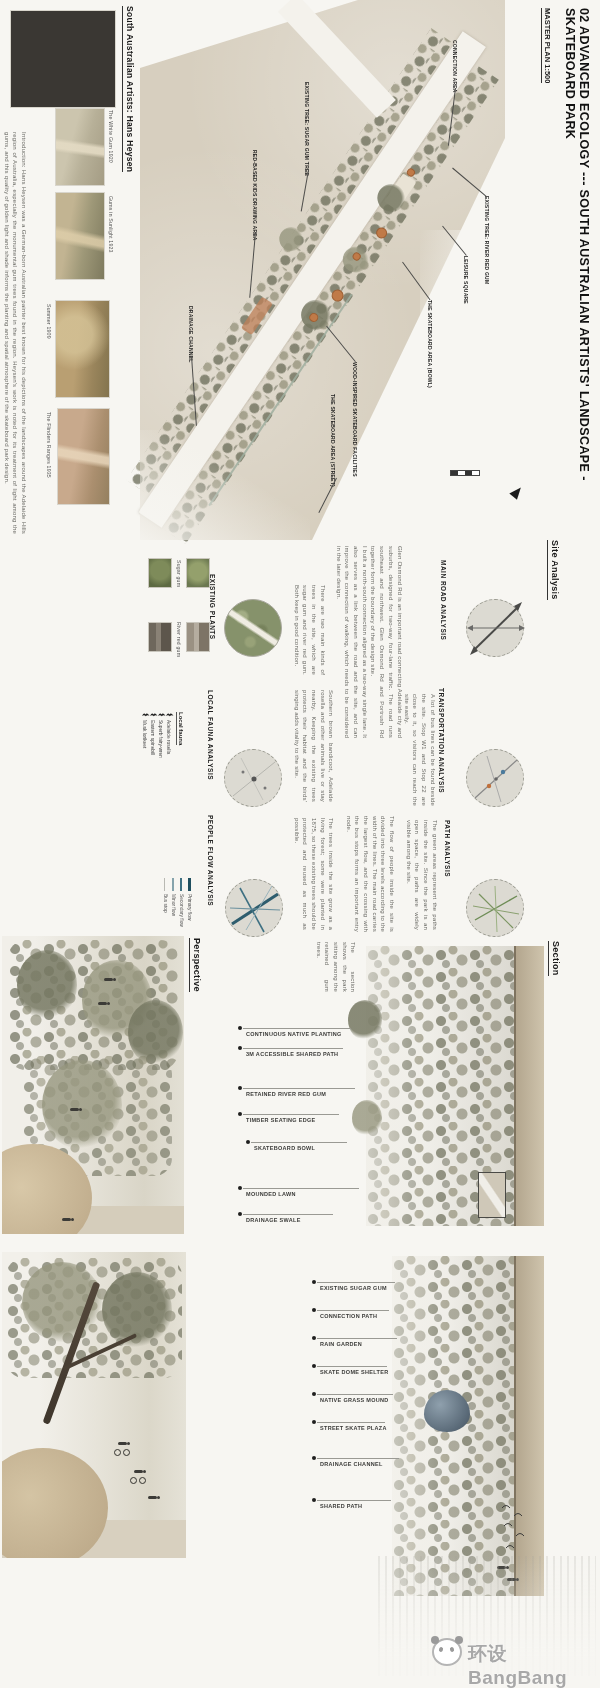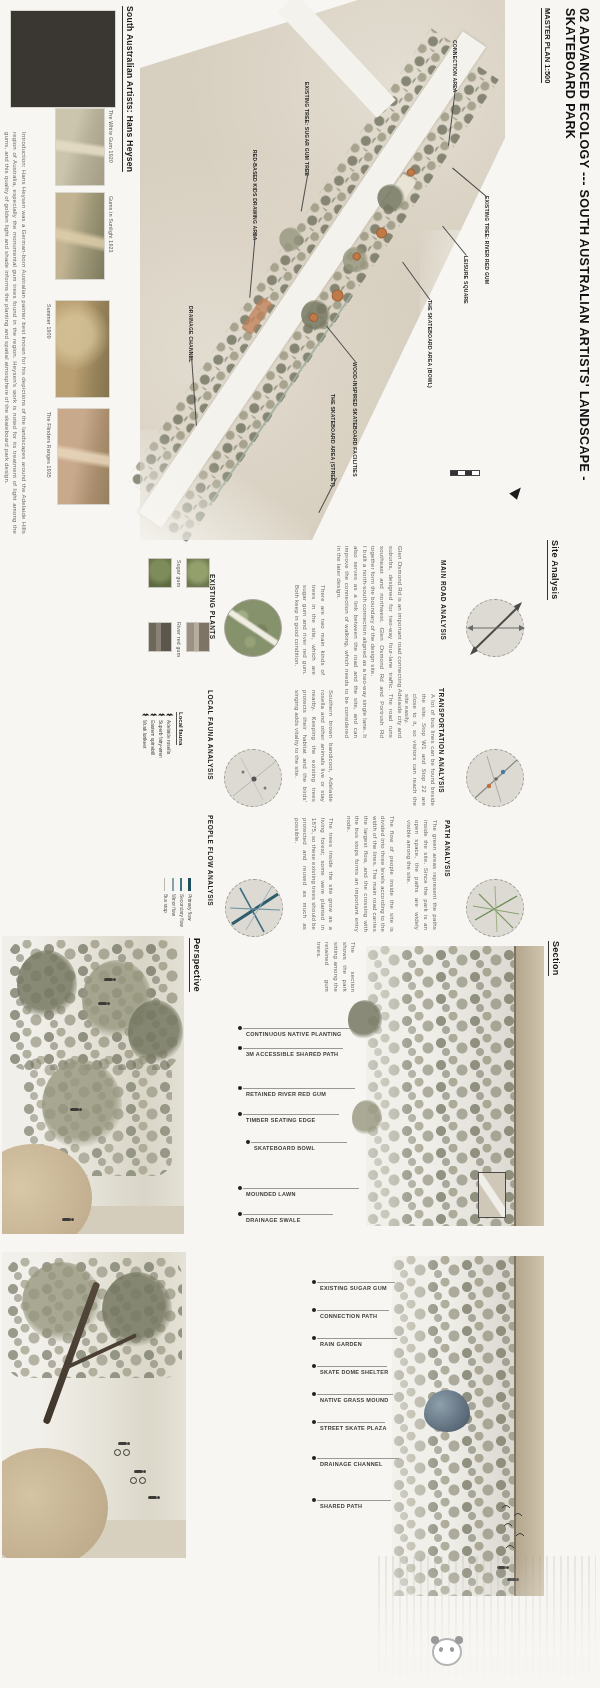--- a/index.html
+++ b/index.html
@@ -375,14 +375,15 @@
               background:
                linear-gradient(to bottom, rgba(247,246,242,0), rgba(247,246,242,.9) 85%),
                repeating-linear-gradient(90deg, rgba(160,158,150,.35) 0 2px, rgba(255,255,255,0) 2px 7px);"></div>
 
   <div class="abs" style="left:432px;top:1638px;width:26px;height:24px;border:2px solid #b5b5b5;border-radius:50%;background:#fff;">
     <div class="abs" style="left:-3px;top:-4px;width:8px;height:8px;border-radius:50%;background:#9a9a9a;"></div>
     <div class="abs" style="left:21px;top:-4px;width:8px;height:8px;border-radius:50%;background:#9a9a9a;"></div>
     <div class="abs" style="left:5px;top:7px;width:4px;height:5px;border-radius:50%;background:#9a9a9a;transform:rotate(20deg);"></div>
     <div class="abs" style="left:16px;top:7px;width:4px;height:5px;border-radius:50%;background:#9a9a9a;transform:rotate(-20deg);"></div>
   </div>
+  <div class="abs" style="left:468px;top:1641px;font-size:19px;font-weight:bold;color:#a8a8a8;letter-spacing:.5px;text-shadow:0 0 2px #fff;">环设BangBang</div>
 
 </div>
 
 </body></html>

